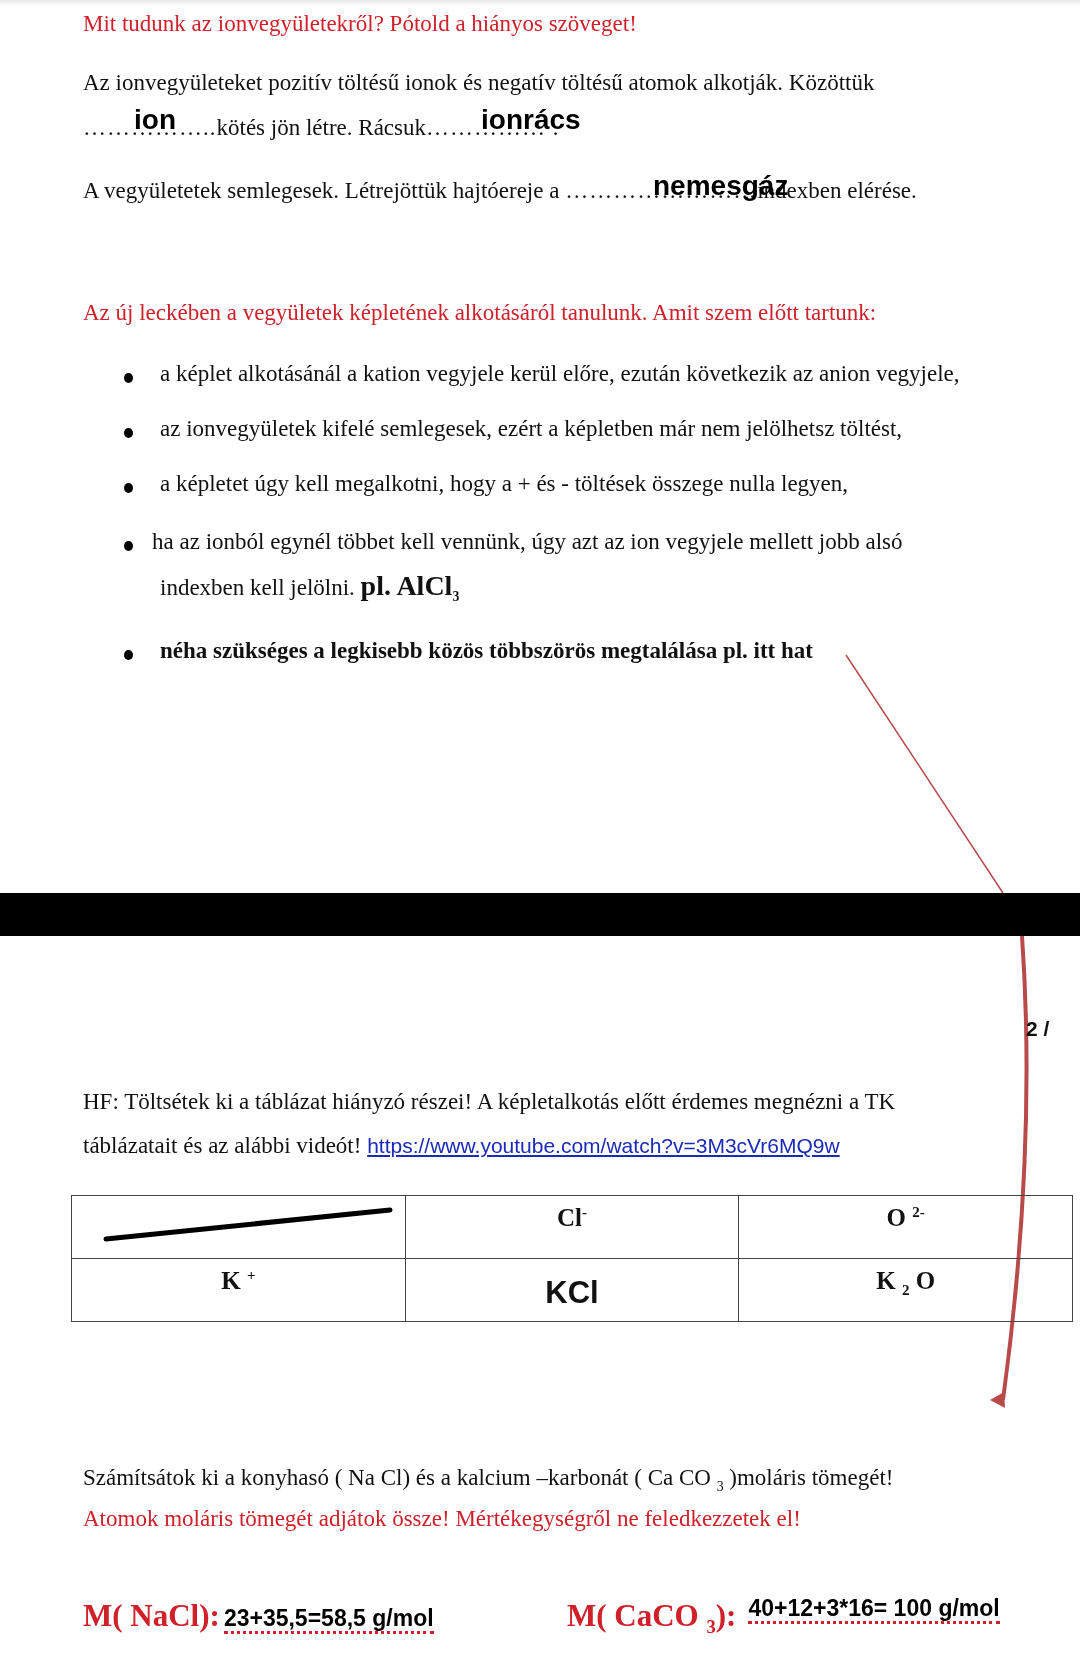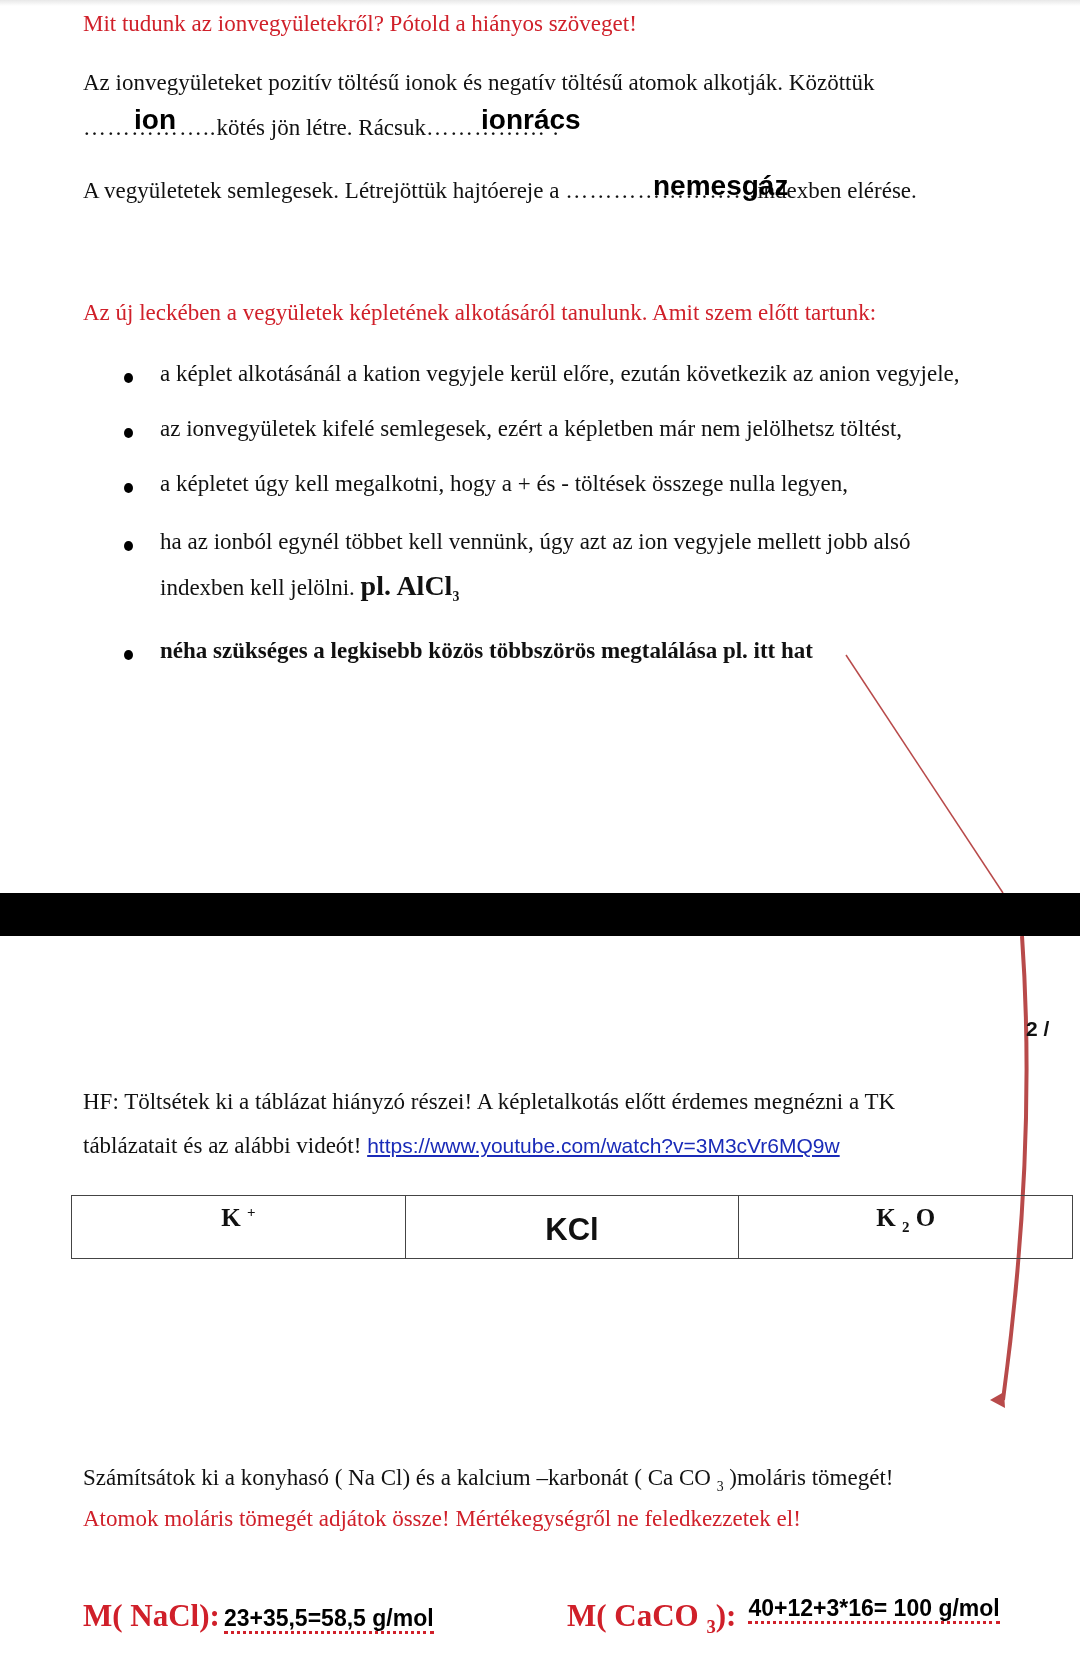--- a/index.html
+++ b/index.html
@@ -47,21 +47,21 @@
 <div class="bullet" style="left:124px;top:373px;"></div>
 <div class="abs t" style="left:160px;top:361px;">a képlet alkotásánál a kation vegyjele kerül előre, ezután következik az anion vegyjele,</div>
 
 <div class="bullet" style="left:124px;top:428px;"></div>
 <div class="abs t" style="left:160px;top:416px;">az ionvegyületek kifelé semlegesek, ezért a képletben már nem jelölhetsz töltést,</div>
 
 <div class="bullet" style="left:124px;top:483px;"></div>
 <div class="abs t" style="left:160px;top:471px;">a képletet úgy kell megalkotni, hogy a + és - töltések összege nulla legyen,</div>
 
 <div class="bullet" style="left:124px;top:541px;"></div>
-<div class="abs t" style="left:160px;top:529px;text-align:right;">ha az ionból egynél többet kell vennünk, úgy azt az ion vegyjele mellett jobb alsó</div>
+<div class="abs t" style="left:152px;top:529px;text-align:right;">ha az ionból egynél többet kell vennünk, úgy azt az ion vegyjele mellett jobb alsó</div>
 <div class="abs t" style="left:160px;top:570px;">
   <span>indexben kell jelölni. </span><span class="bold" style="font-size:28px;">pl. AlCl</span><sub class="bold">3</sub>
 </div>
 
 <div class="bullet" style="left:124px;top:650px;"></div>
 <div class="abs t bold" style="left:160px;top:638px;">néha szükséges a legkisebb közös többszörös megtalálása pl. itt hat</div>
 
 <svg class="abs" style="left:0;top:0;" width="1080" height="1661">
   <line x1="846" y1="655" x2="1003" y2="893" stroke="#b84a4a" stroke-width="1.5"></line>
   <path d="M1022 936 C 1030 1050, 1030 1200, 1003 1400" fill="none" stroke="#b84a4a" stroke-width="4"></path>
@@ -77,20 +77,29 @@
   <span>táblázatait és az alábbi videót! </span><a class="link">https://www.youtube.com/watch?v=3M3cVr6MQ9w</a>
 </div>
 
 <table class="grid">
   <colgroup>
       <col style="width:334px">
       <col style="width:334px">
       <col style="width:334px">
     </colgroup>
   <tbody>
+      <tr>
+    <td style="position:relative;">
+      <svg width="320" height="40" style="position:absolute;left:30px;top:10px;">
+        <line x1="4" y1="33" x2="288" y2="4" stroke="#000" stroke-width="5" stroke-linecap="round"></line>
+      </svg>
+    </td>
+    <td class="ion"><span>Cl</span><sup>-</sup></td>
+    <td class="ion"><span>O</span> <sup>2-</sup></td>
+  </tr>
   <tr>
     <td class="ion"><span>K</span> <sup>+</sup></td>
     <td><span class="ans">KCl</span></td>
     <td class="ion"><span>K</span> <sub>2</sub> <span>O</span></td>
   </tr>
 </tbody>
   </table>
 
 <div class="abs t" style="left:83px;top:1465px;">
   <span>Számítsátok ki a konyhasó ( Na Cl)  és a kalcium –karbonát ( Ca CO </span><sub>3</sub><span> )moláris tömegét!</span>

